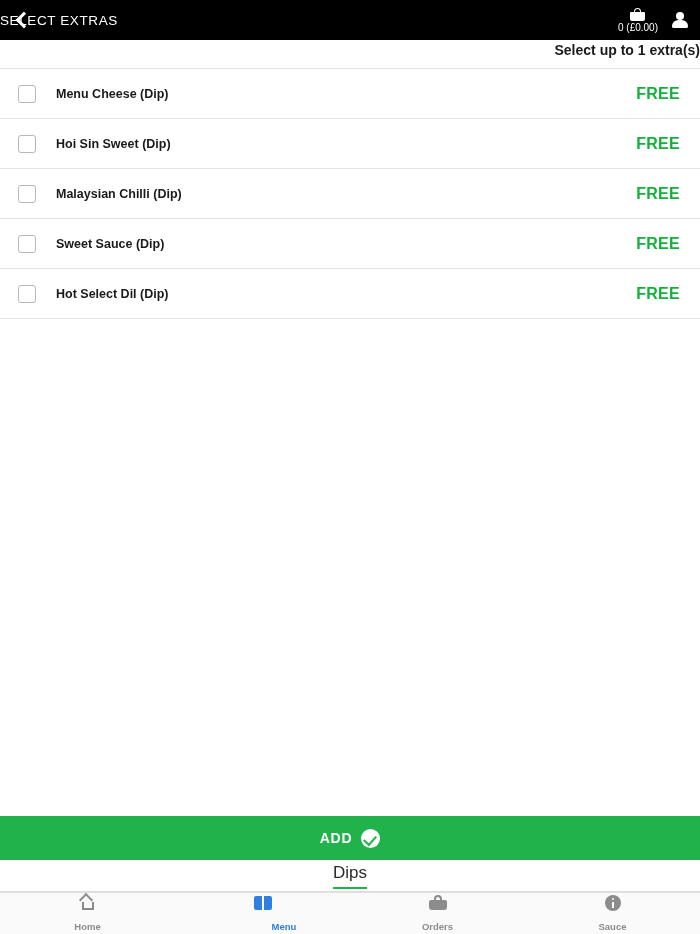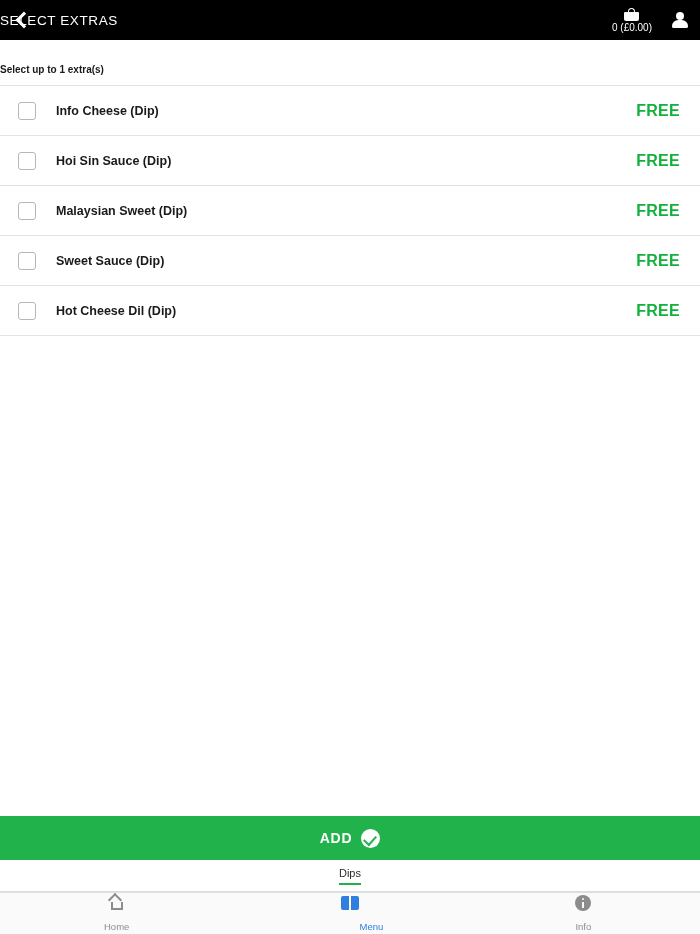--- a/index.html
+++ b/index.html
@@ -53,21 +53,21 @@
     font-size: 13.5px;
     letter-spacing: 0.6px;
     color: #ffffff;
     font-weight: 400;
     pointer-events: none;
   }
   .topbar-right {
     margin-left: auto;
     display: flex;
     align-items: center;
-    gap: 20px;
+    gap: 14px;
     padding-right: 12px;
   }
   .basket {
     display: flex;
     flex-direction: column;
     align-items: center;
     justify-content: center;
     line-height: 1;
     cursor: pointer;
   }
@@ -119,25 +119,25 @@
   }
 
   
   .content {
     flex: 1 1 auto;
     background: #ffffff;
     overflow: hidden;
     position: relative;
   }
   .select-note {
-    text-align: left;
-    font-size: 10px;
+    text-align: right;
+    font-size: 14px;
     font-weight: bold;
     color: #1a1a1a;
-    padding: 24px 0 10px;
+    padding: 2px 0 10px;
   }
   .extras-list {
     border-top: 1px solid #e3e3e3;
   }
   .extra-row {
     height: 50px;
     display: flex;
     align-items: center;
     padding: 0 20px 0 18px;
     border-bottom: 1px solid #e3e3e3;
@@ -204,21 +204,21 @@
   .category-strip {
     flex: 0 0 32px;
     height: 32px;
     background: #ffffff;
     display: flex;
     align-items: center;
     justify-content: center;
     border-bottom: 1px solid #dcdcdc;
   }
   .category-tab {
-    font-size: 11px;
+    font-size: 17px;
     color: #2b2b2b;
     padding-bottom: 4px;
     border-bottom: 2px solid #22b24c;
     cursor: pointer;
   }
 
   
   .bottom-nav {
     flex: 0 0 42px;
     height: 42px;
@@ -228,20 +228,21 @@
     border-top: 1px solid #e0e0e0;
   }
   .nav-item {
     flex: 1 1 25%;
     display: flex;
     flex-direction: column;
     align-items: center;
     justify-content: center;
     gap: 10px;
     cursor: pointer;
+    font-weight: bold;
   }
   .nav-label {
     font-size: 9.5px;
     color: #8c8c8c;
   }
   .nav-item.active .nav-label { color: #2f7fe0; margin-left: 43px; }
   .nav-ico { width: 18px; height: 16px; position: relative; }
 
   
   .ico-home .roof {
@@ -325,45 +326,45 @@
     </div>
   </div>
 
   <div class="content">
     <div class="select-note">Select up to 1 extra(s)</div>
 
     <div class="extras-list">
 
       <div class="extra-row">
         <span class="checkbox"></span>
-        <span class="extra-label">Info Cheese (Dip)</span>
+        <span class="extra-label">Menu Cheese (Dip)</span>
         <span class="extra-price">FREE</span>
       </div>
 
       <div class="extra-row">
         <span class="checkbox"></span>
-        <span class="extra-label">Hoi Sin Sauce (Dip)</span>
+        <span class="extra-label">Hoi Sin Sweet (Dip)</span>
         <span class="extra-price">FREE</span>
       </div>
 
       <div class="extra-row">
         <span class="checkbox"></span>
-        <span class="extra-label">Malaysian Sweet (Dip)</span>
+        <span class="extra-label">Malaysian Chilli (Dip)</span>
         <span class="extra-price">FREE</span>
       </div>
 
       <div class="extra-row">
         <span class="checkbox"></span>
         <span class="extra-label">Sweet Sauce (Dip)</span>
         <span class="extra-price">FREE</span>
       </div>
 
       <div class="extra-row">
         <span class="checkbox"></span>
-        <span class="extra-label">Hot Cheese Dil (Dip)</span>
+        <span class="extra-label">Hot Select Dil (Dip)</span>
         <span class="extra-price">FREE</span>
       </div>
 
     </div>
   </div>
 
   <div class="add-bar">
     <span class="add-label">ADD</span>
     <span class="check-circle"></span>
   </div>
@@ -384,24 +385,31 @@
 
     <div class="nav-item active">
       <span class="nav-ico ico-menu">
         <span class="page-l"></span>
           <span class="page-r"></span>
           <span class="spine"></span>
       </span>
       <span class="nav-label">Menu</span>
     </div>
 
+    <div class="nav-item">
+      <span class="nav-ico ico-orders">
+        <span class="handle"></span>
+          <span class="body"></span>
+      </span>
+      <span class="nav-label">Orders</span>
+    </div>
 
     <div class="nav-item">
       <span class="nav-ico ico-info">
         <span class="circle"></span>
           <span class="i-dot"></span>
           <span class="i-stem"></span>
       </span>
-      <span class="nav-label">Info</span>
+      <span class="nav-label">Sauce</span>
     </div>
 
   </div>
 </div>
 
 </body></html>

